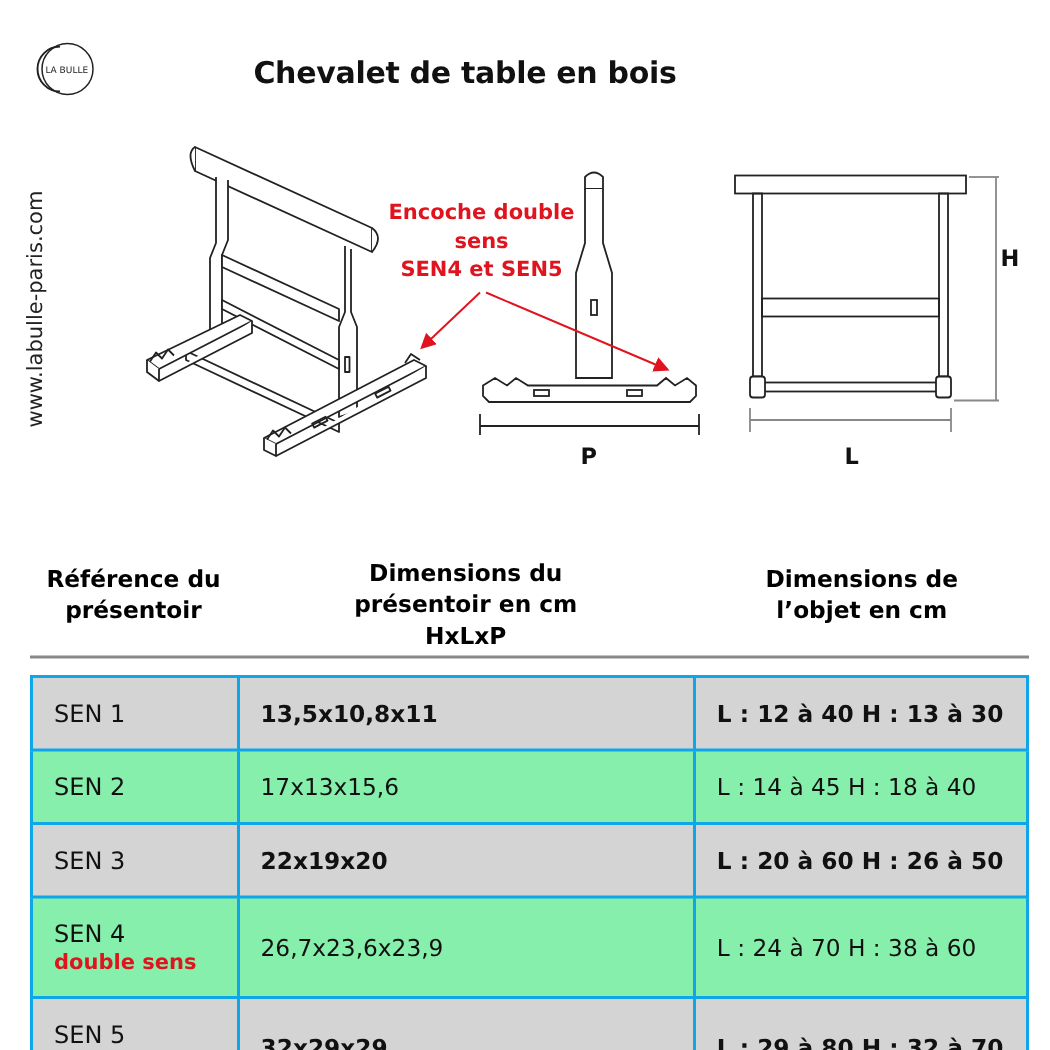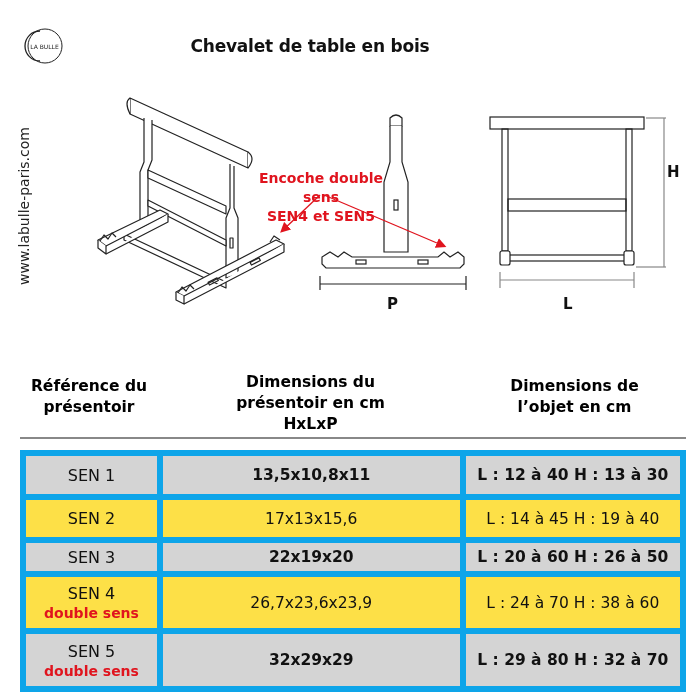--- a/index.html
+++ b/index.html
@@ -1,28 +1,28 @@
 <!DOCTYPE html>
 <html><head>
 <meta charset="utf-8">
 <style>
   html, body { margin:0; padding:0; background:#ffffff; }
   body { width:700px; height:700px; position:relative; overflow:hidden; font-family:"DejaVu Sans", "Liberation Sans", sans-serif; color:#1a1a1a; }
   .logo { position:absolute; left:18px; top:27px; width:50px; height:38px; }
-  .title { position:absolute; left:0; width:620px; top:36px; text-align:center; font-weight:bold; font-size:17px; letter-spacing:-0.2px; color:#111; }
+  .title { position:absolute; left:0; width:620px; top:36px; text-align:center; font-weight:bold; font-size:20px; letter-spacing:-0.2px; color:#111; }
   .vertical-url { position:absolute; left:16px; top:285px; transform:rotate(-90deg); transform-origin:left top; font-size:14px; color:#222; white-space:nowrap; font-family:"DejaVu Sans", sans-serif; }
   svg.drawing { position:absolute; }
-  .annot { position:absolute; left:246px; top:133px; width:150px; text-align:center; color:#e0141e; font-weight:bold; font-size:14px; line-height:19px;margin-top:36px; }
+  .annot { position:absolute; left:246px; top:133px; width:150px; text-align:center; color:#e0141e; font-weight:bold; font-size:14px; line-height:19px; }
   .dimlabel { position:absolute; font-weight:bold; font-size:15px; color:#111; }
   .hcell { position:absolute; text-align:center; font-weight:bold; font-size:15.5px; line-height:21px; color:#000000; }
   .hsep { position:absolute; left:20px; width:666px; top:437px; height:1.5px; background:#888; }
   table.specs { position:absolute; left:20px; top:450px; width:666px; border-collapse:collapse; font-size:15.5px; }
-  table.specs td { border:6px solid #0ea5e9; text-align:center; vertical-align:middle; padding:0; color:#111; }
+  table.specs td { border:2px solid #0ea5e9; text-align:left; vertical-align:middle; padding:14px; color:#111; }
   table.specs tr.shaded td { background:#d4d4d4; }
-  table.specs tr.plain td { background:#fde047; }
+  table.specs tr.plain td { background:#86efac; }
   table.specs tr.bold td.dim { font-weight:bold;margin-left:28px; }
   .ref-main { display:block; font-size:16px; }
   .ref-sub { display:block; color:#e0141e; font-weight:bold; font-size:14px; margin-top:2px; }
 </style>
 </head>
 <body>
 
 <div class="logo">
   <svg width="50" height="38" viewBox="0 0 50 38">
     <circle cx="27" cy="19" r="17" fill="none" stroke="#222" stroke-width="1"></circle>
@@ -138,21 +138,21 @@
           <span class="ref-main">SEN 1</span>
         </td>
     <td class="dim">13,5x10,8x11</td>
     <td class="dim">L : 12 à 40 H : 13 à 30</td>
   </tr>
   <tr class="plain" style="height:43px;">
     <td>
           <span class="ref-main">SEN 2</span>
         </td>
     <td class="dim">17x13x15,6</td>
-    <td class="dim">L : 14 à 45 H : 19 à 40</td>
+    <td class="dim">L : 14 à 45 H : 18 à 40</td>
   </tr>
   <tr class="shaded bold" style="height:34px;">
     <td>
           <span class="ref-main">SEN 3</span>
         </td>
     <td class="dim">22x19x20</td>
     <td class="dim">L : 20 à 60 H : 26 à 50</td>
   </tr>
   <tr class="plain" style="height:57px;margin-left:26px;">
     <td>

